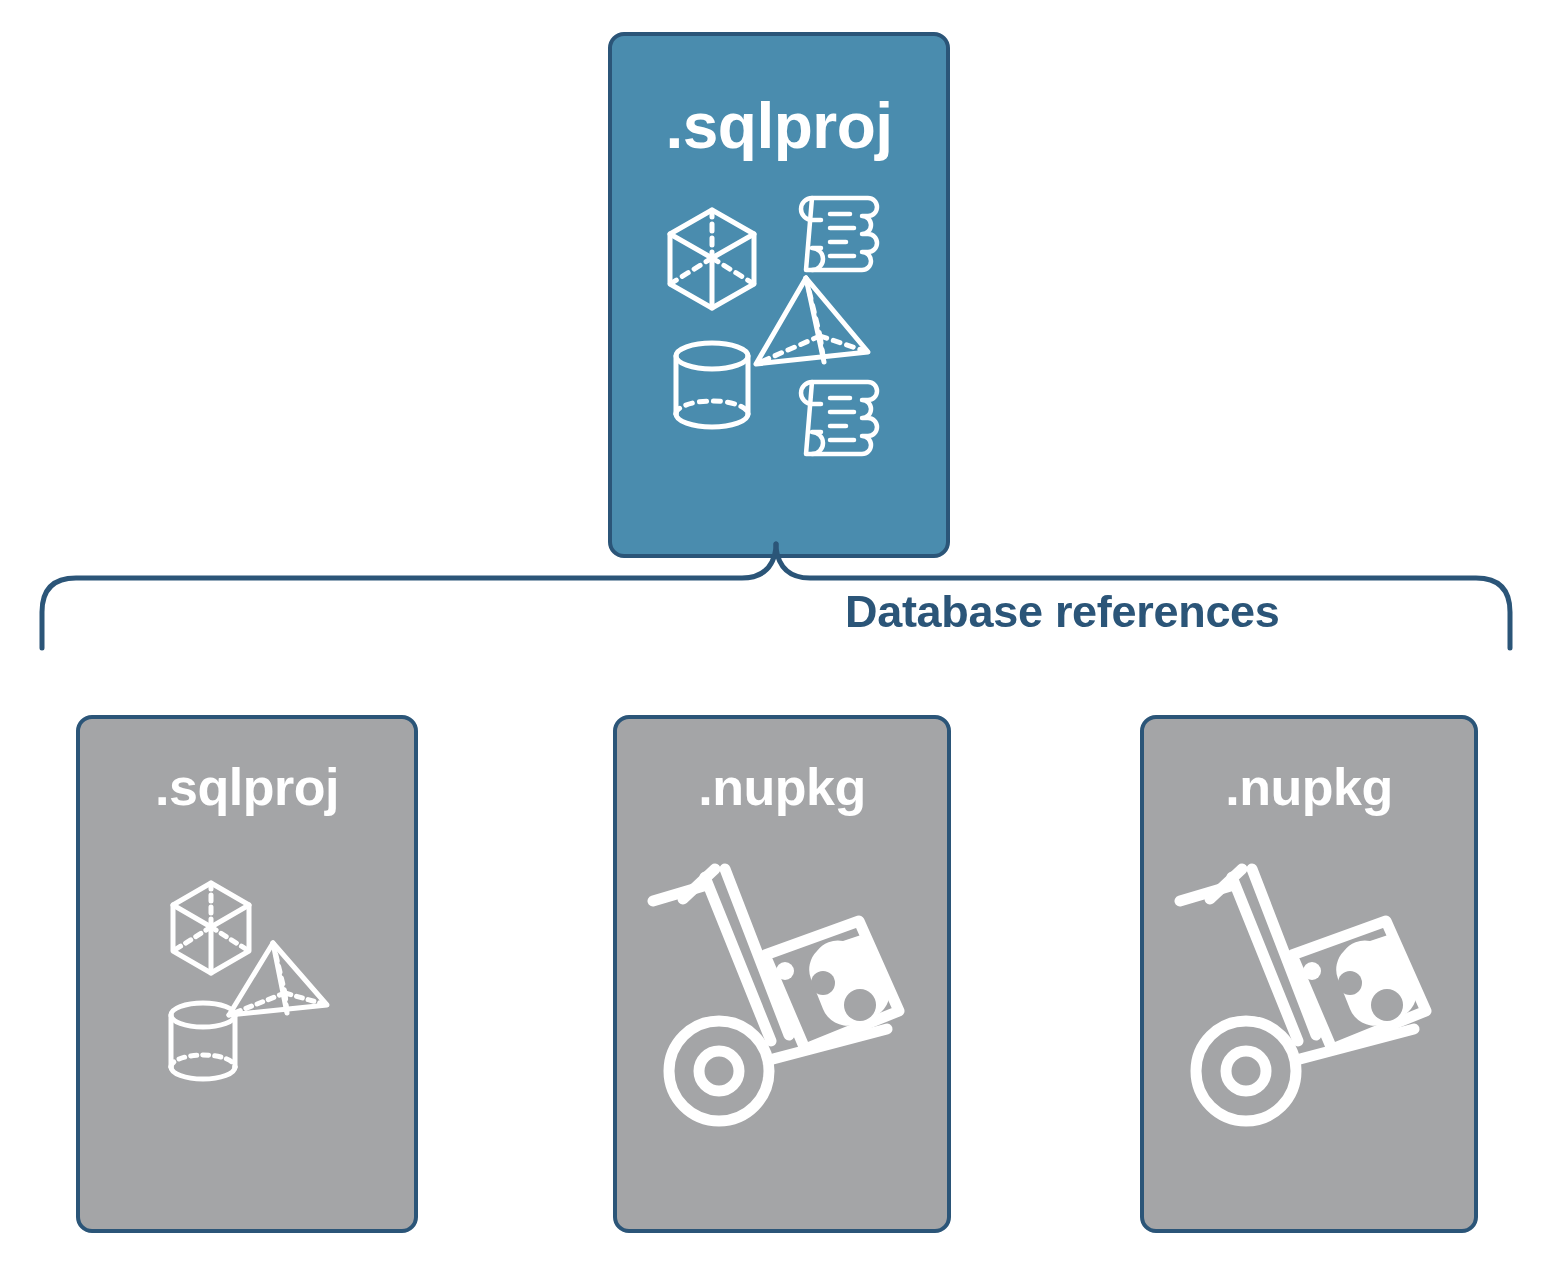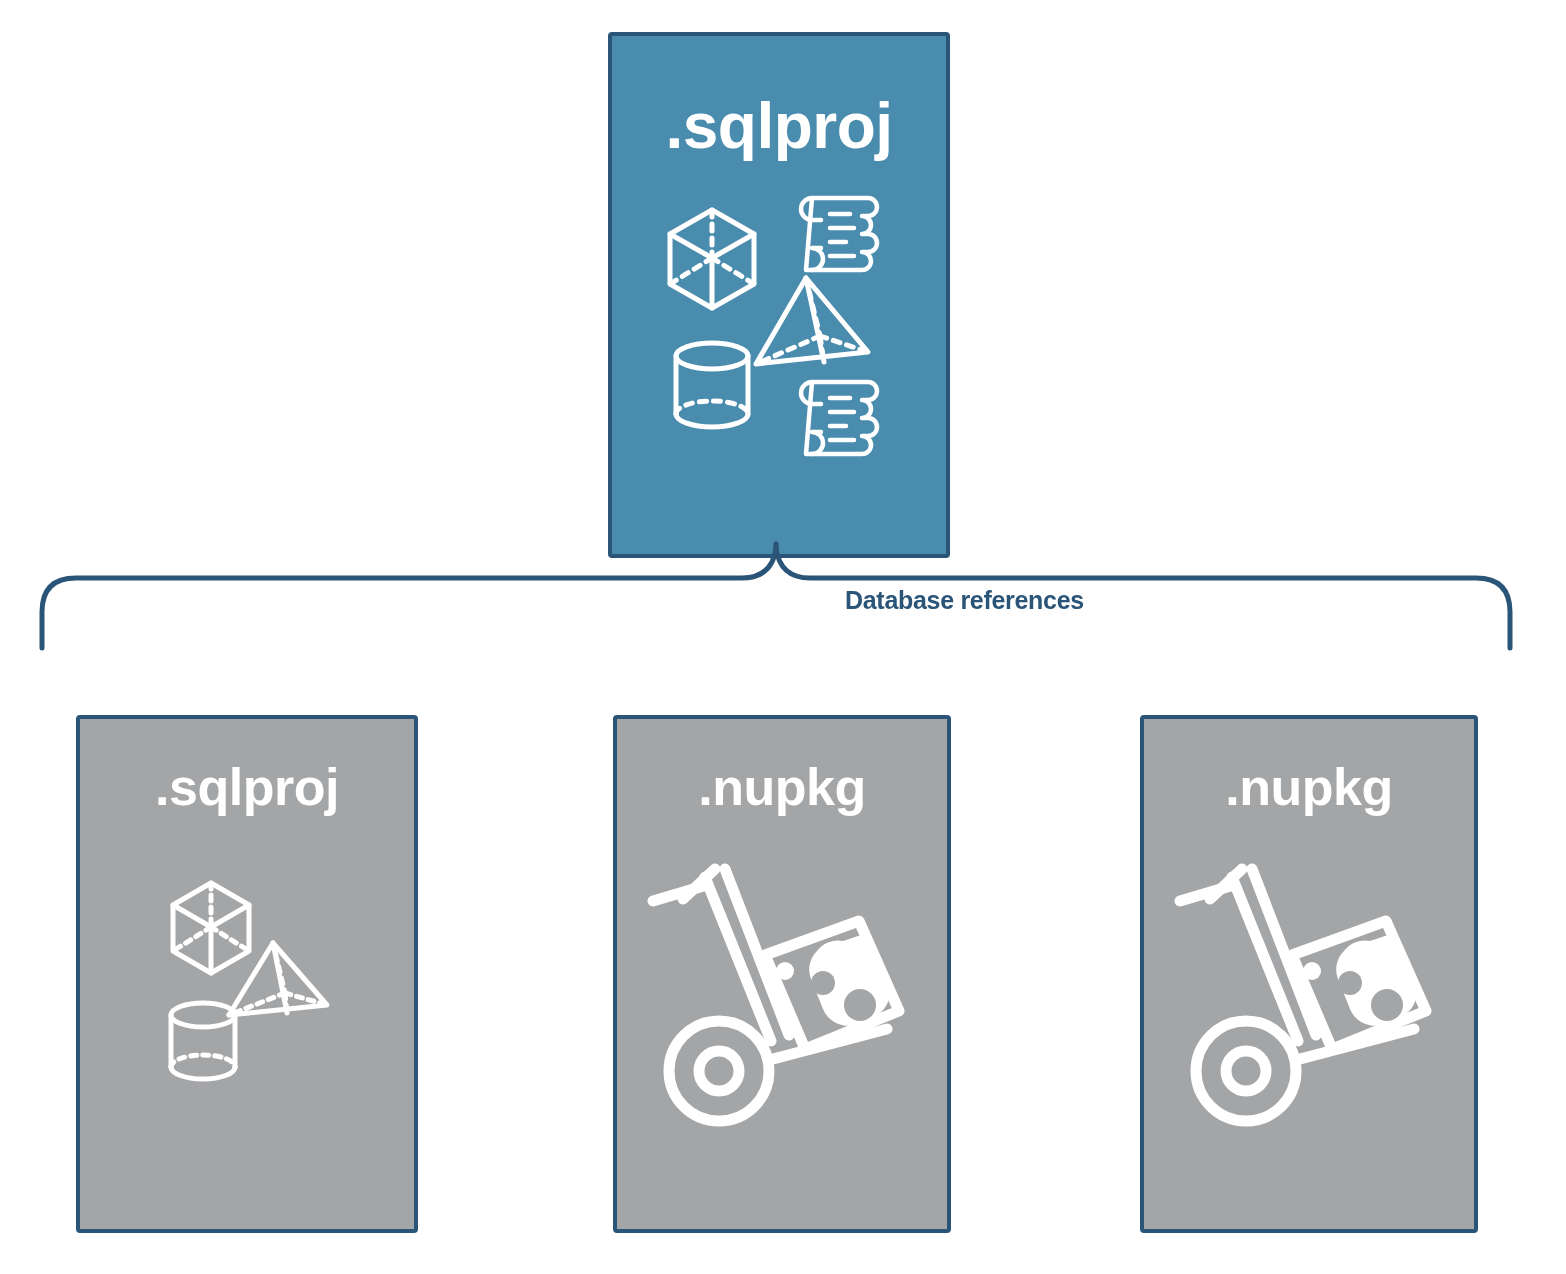--- a/index.html
+++ b/index.html
@@ -9,21 +9,21 @@
     font-family:"Liberation Sans", sans-serif;
     overflow:hidden;
     position:relative;
   }
   #stage{position:absolute;left:0;top:0;width:1566px;height:1274px;}
 
   .node{
     position:absolute;
     box-sizing:border-box;
     border:4px solid #2b5578;
-    border-radius:4px;
+    border-radius:16px;
     display:flex;
     flex-direction:column;
     align-items:center;
   }
   .node-title{
     color:#ffffff;
     font-weight:bold;
     letter-spacing:-0.5px;
     line-height:1;
     user-select:none;
@@ -36,21 +36,21 @@
   }
   #node-root .node-title{font-size:64px;margin-top:58px;}
   #root-art{position:absolute;left:50%;top:150px;transform:translateX(-50%);}
 
   
   #bracket{position:absolute;left:0;top:540px;width:1566px;height:140px;pointer-events:none;}
 
   #bracket-label{
     position:absolute;
     left:845px; top:586px;
-    font-size:25px;
+    font-size:45px;
     font-weight:bold;
     color:#2b5578;
     letter-spacing:-0.3px;
     white-space:nowrap;
     user-select:none;
   }
 
   
   .leaf{
     top:715px; height:518px;

